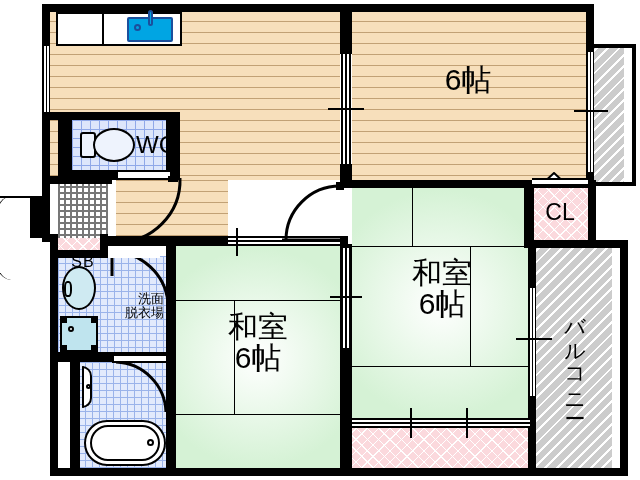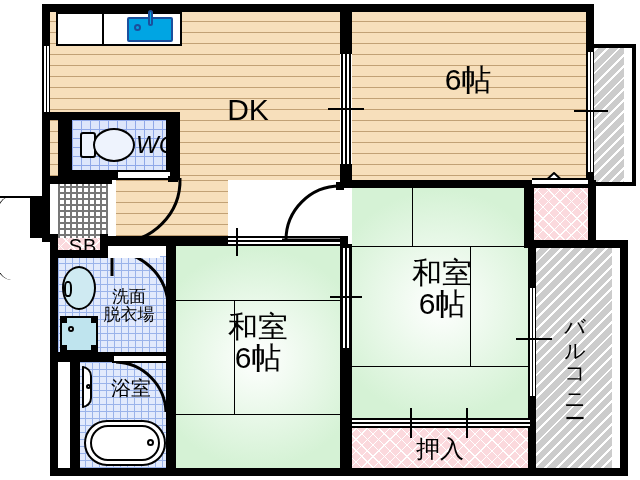--- a/index.html
+++ b/index.html
@@ -79,21 +79,21 @@
     justify-content: center;
     text-align: center;
     color: #000;
     line-height: 1.05;
     white-space: pre;
     pointer-events: none;
   }
   .lbl-room { font-size: 30px; }
   .lbl-room .sz { display:block; }
   .lbl-md { font-size: 20px; }
-  .lbl-sm { font-size: 17px; }
+  .lbl-sm { font-size: 13px; align-items: flex-end; }
   .lbl-xs { font-size: 13px; }
   .vert {
     writing-mode: vertical-rl;
     text-orientation: upright;
     letter-spacing: 2px;
   }
   .two-line { flex-direction: column; }
 
   
   .sink-basin {
@@ -354,47 +354,45 @@
   <div class="abs tub" style="left:84px; top:420px; width:82px; height:46px;"></div>
   <div class="abs tub-inner" style="left:90px; top:425px; width:70px; height:36px;"></div>
   <div class="abs dot" style="left:147px; top:439px; width:7px; height:7px;"></div>
 
   <svg class="abs" style="left:540px; top:172px; width:28px; height:14px;" viewBox="0 0 28 14">
     <polygon points="14,1 27,13 1,13" fill="#ffffff" stroke="#000" stroke-width="2"></polygon>
   </svg>
   <div class="abs fill-white" style="left:532px; top:178px; width:56px; height:8px; border-top:2px solid #000; border-bottom:2px solid #000;"></div>
 
   <div class="abs lbl lbl-room two-line" style="left:188px; top:72px; width:120px; height:76px;">
-    <span>DK</span>
   </div>
 
   <div class="abs lbl lbl-room two-line" style="left:408px; top:42px; width:120px; height:76px;">
     <span class="sz">6帖</span>
   </div>
 
   <div class="abs lbl lbl-room two-line" style="left:198px; top:304px; width:120px; height:76px;">
     <span>和室</span>
     <span class="sz">6帖</span>
   </div>
 
   <div class="abs lbl lbl-room two-line" style="left:382px; top:250px; width:120px; height:76px;">
     <span>和室</span>
     <span class="sz">6帖</span>
   </div>
 
-  <div class="abs lbl lbl-md" style="left:134px; top:130px; width:44px; height:30px; font-size:24px;font-style:italic;">WC</div>
-
-
-  <div class="abs lbl lbl-xs" style="left:58px; top:237px; width:50px; height:18px; font-size:20px; letter-spacing:1px;">SB</div>
+  <div class="abs lbl lbl-md" style="left:134px; top:130px; width:44px; height:30px; font-size:24px;">WC</div>
+
+
+  <div class="abs lbl lbl-xs" style="left:58px; top:253px; width:50px; height:18px; font-size:16px; letter-spacing:1px;">SB</div>
 
   <div class="abs lbl lbl-sm two-line" style="left:94px; top:284px; width:70px; height:44px;">
     <span>洗面</span>
     <span>脱衣場</span>
   </div>
 
-  <div class="abs lbl lbl-md" style="left:98px; top:374px; width:66px; height:28px;">浴室</div>
-
-
-  <div class="abs lbl lbl-md" style="left:392px; top:432px; width:96px; height:34px; font-size:24px;">押入</div>
+
+  <div class="abs lbl lbl-md" style="left:534px; top:196px; width:52px; height:32px; font-size:23px;">CL</div>
+
 
   <div class="abs lbl lbl-md vert" style="left:558px; top:266px; width:34px; height:180px; font-size:21px;">バルコニー</div>
 
 </div>
 
 </body></html>

